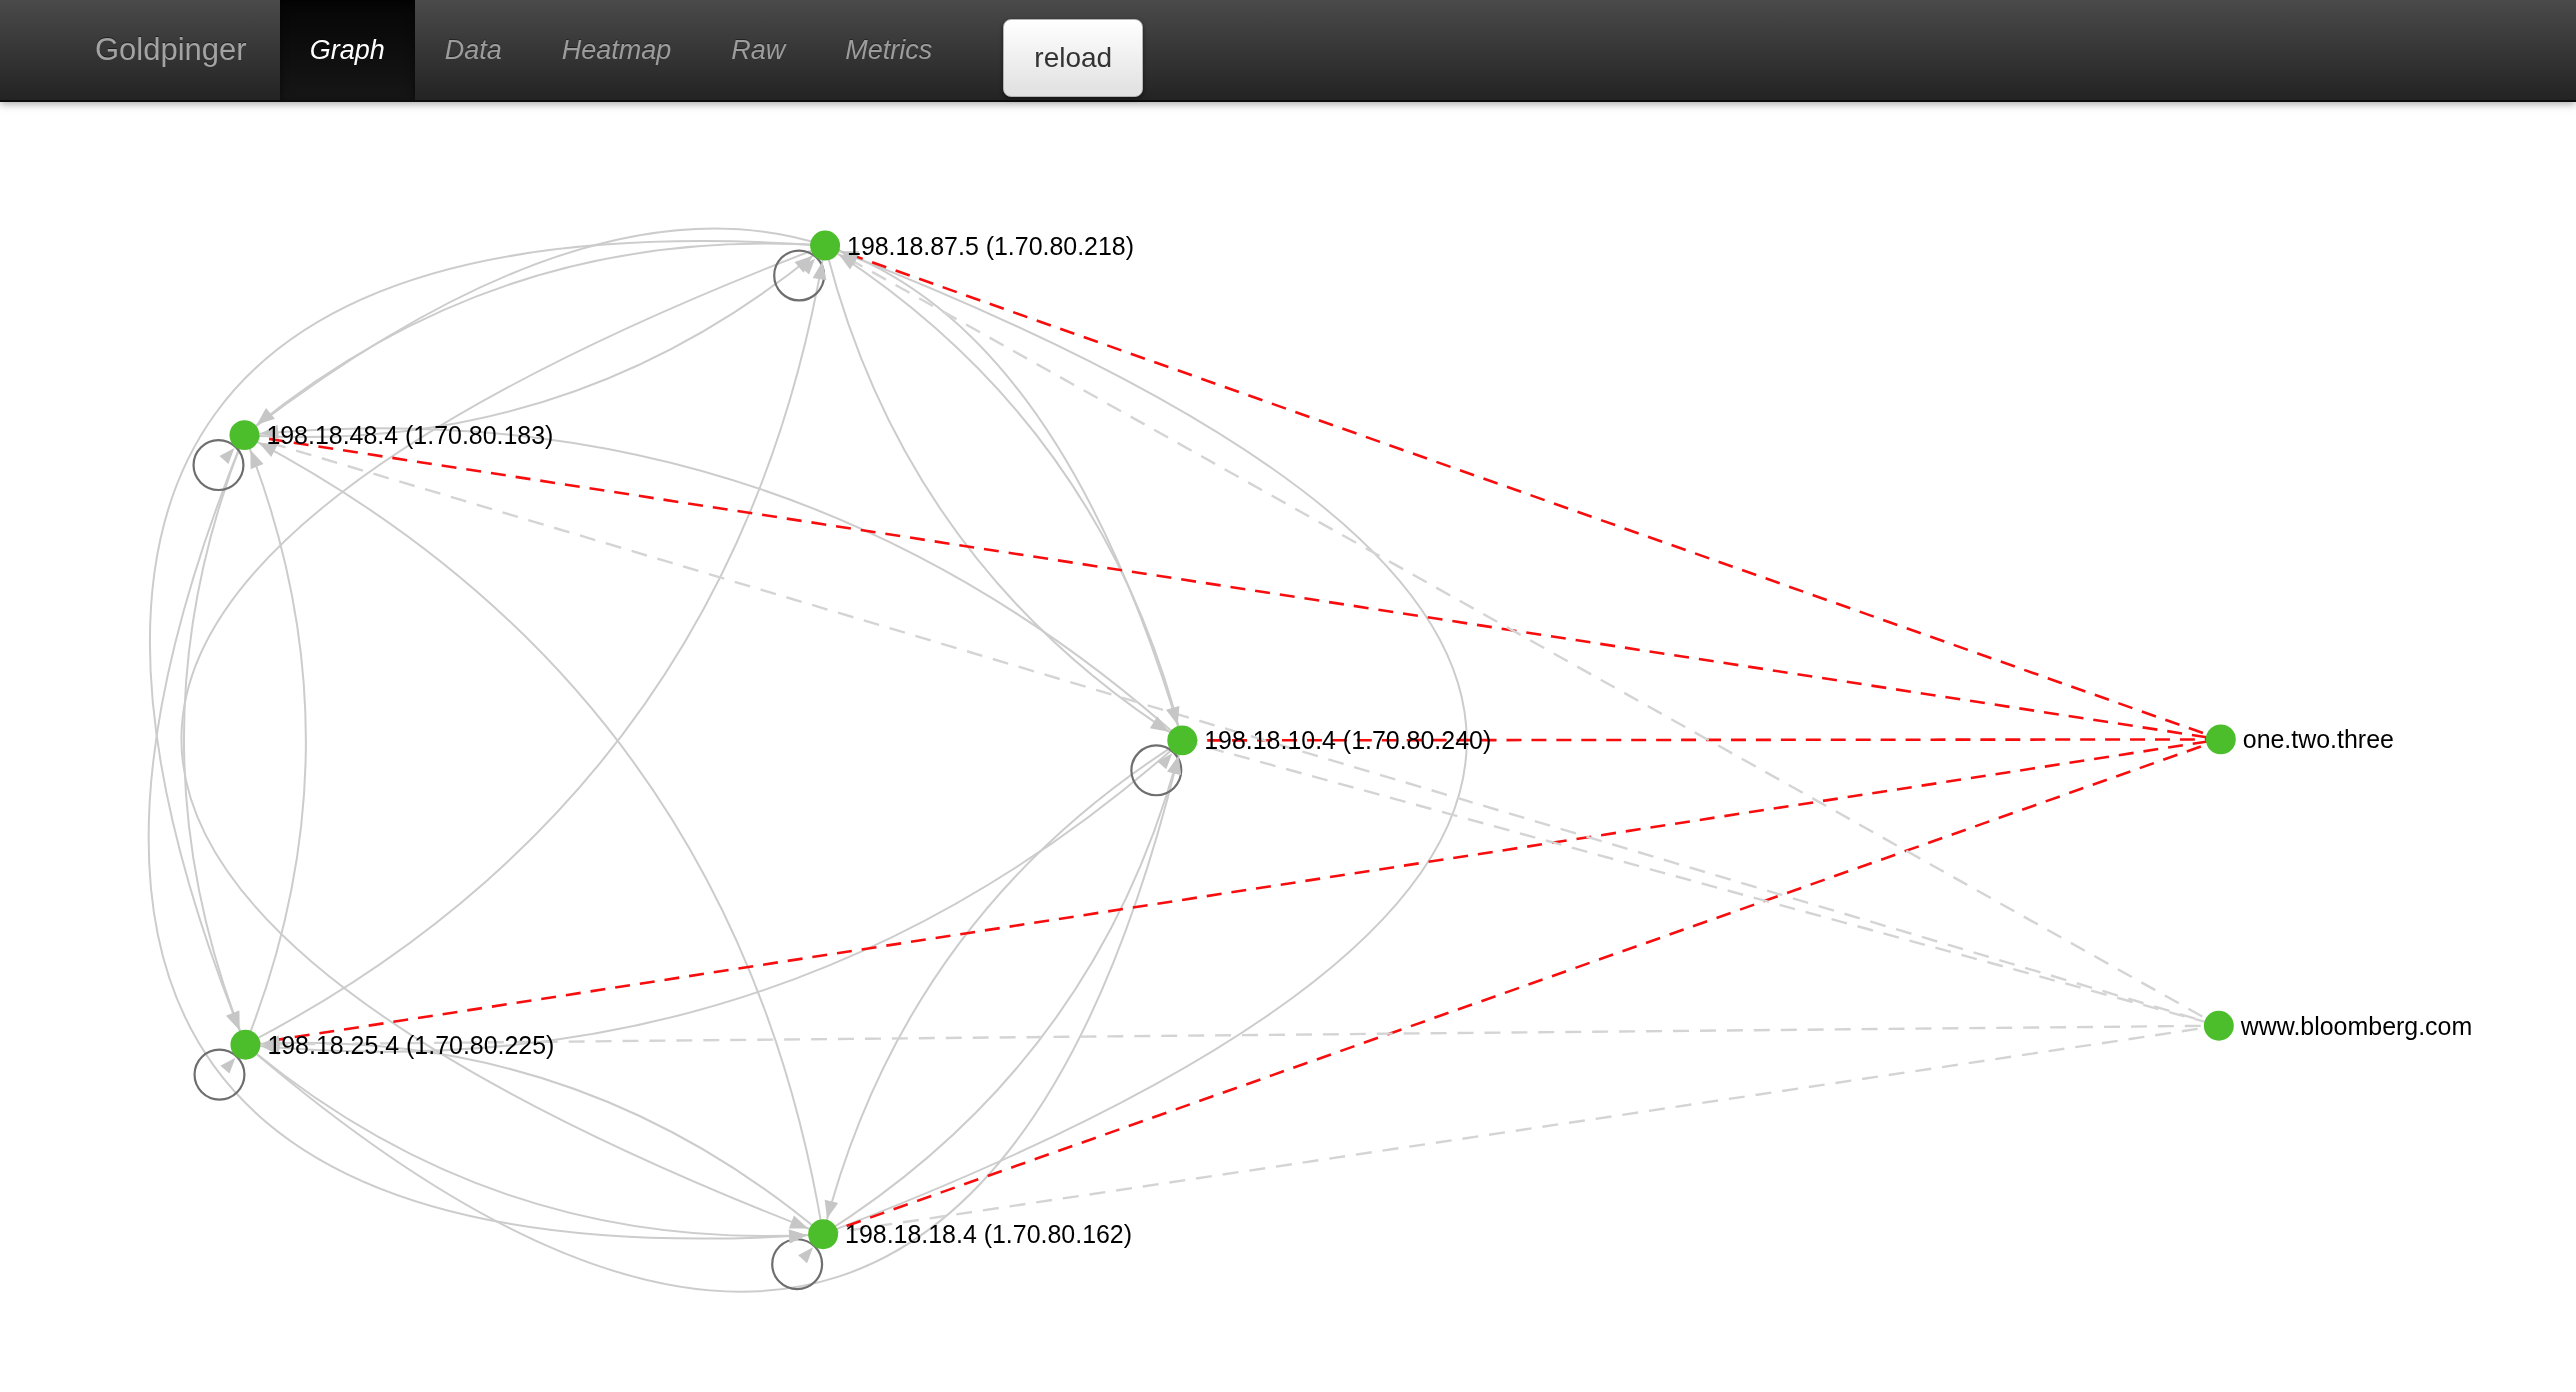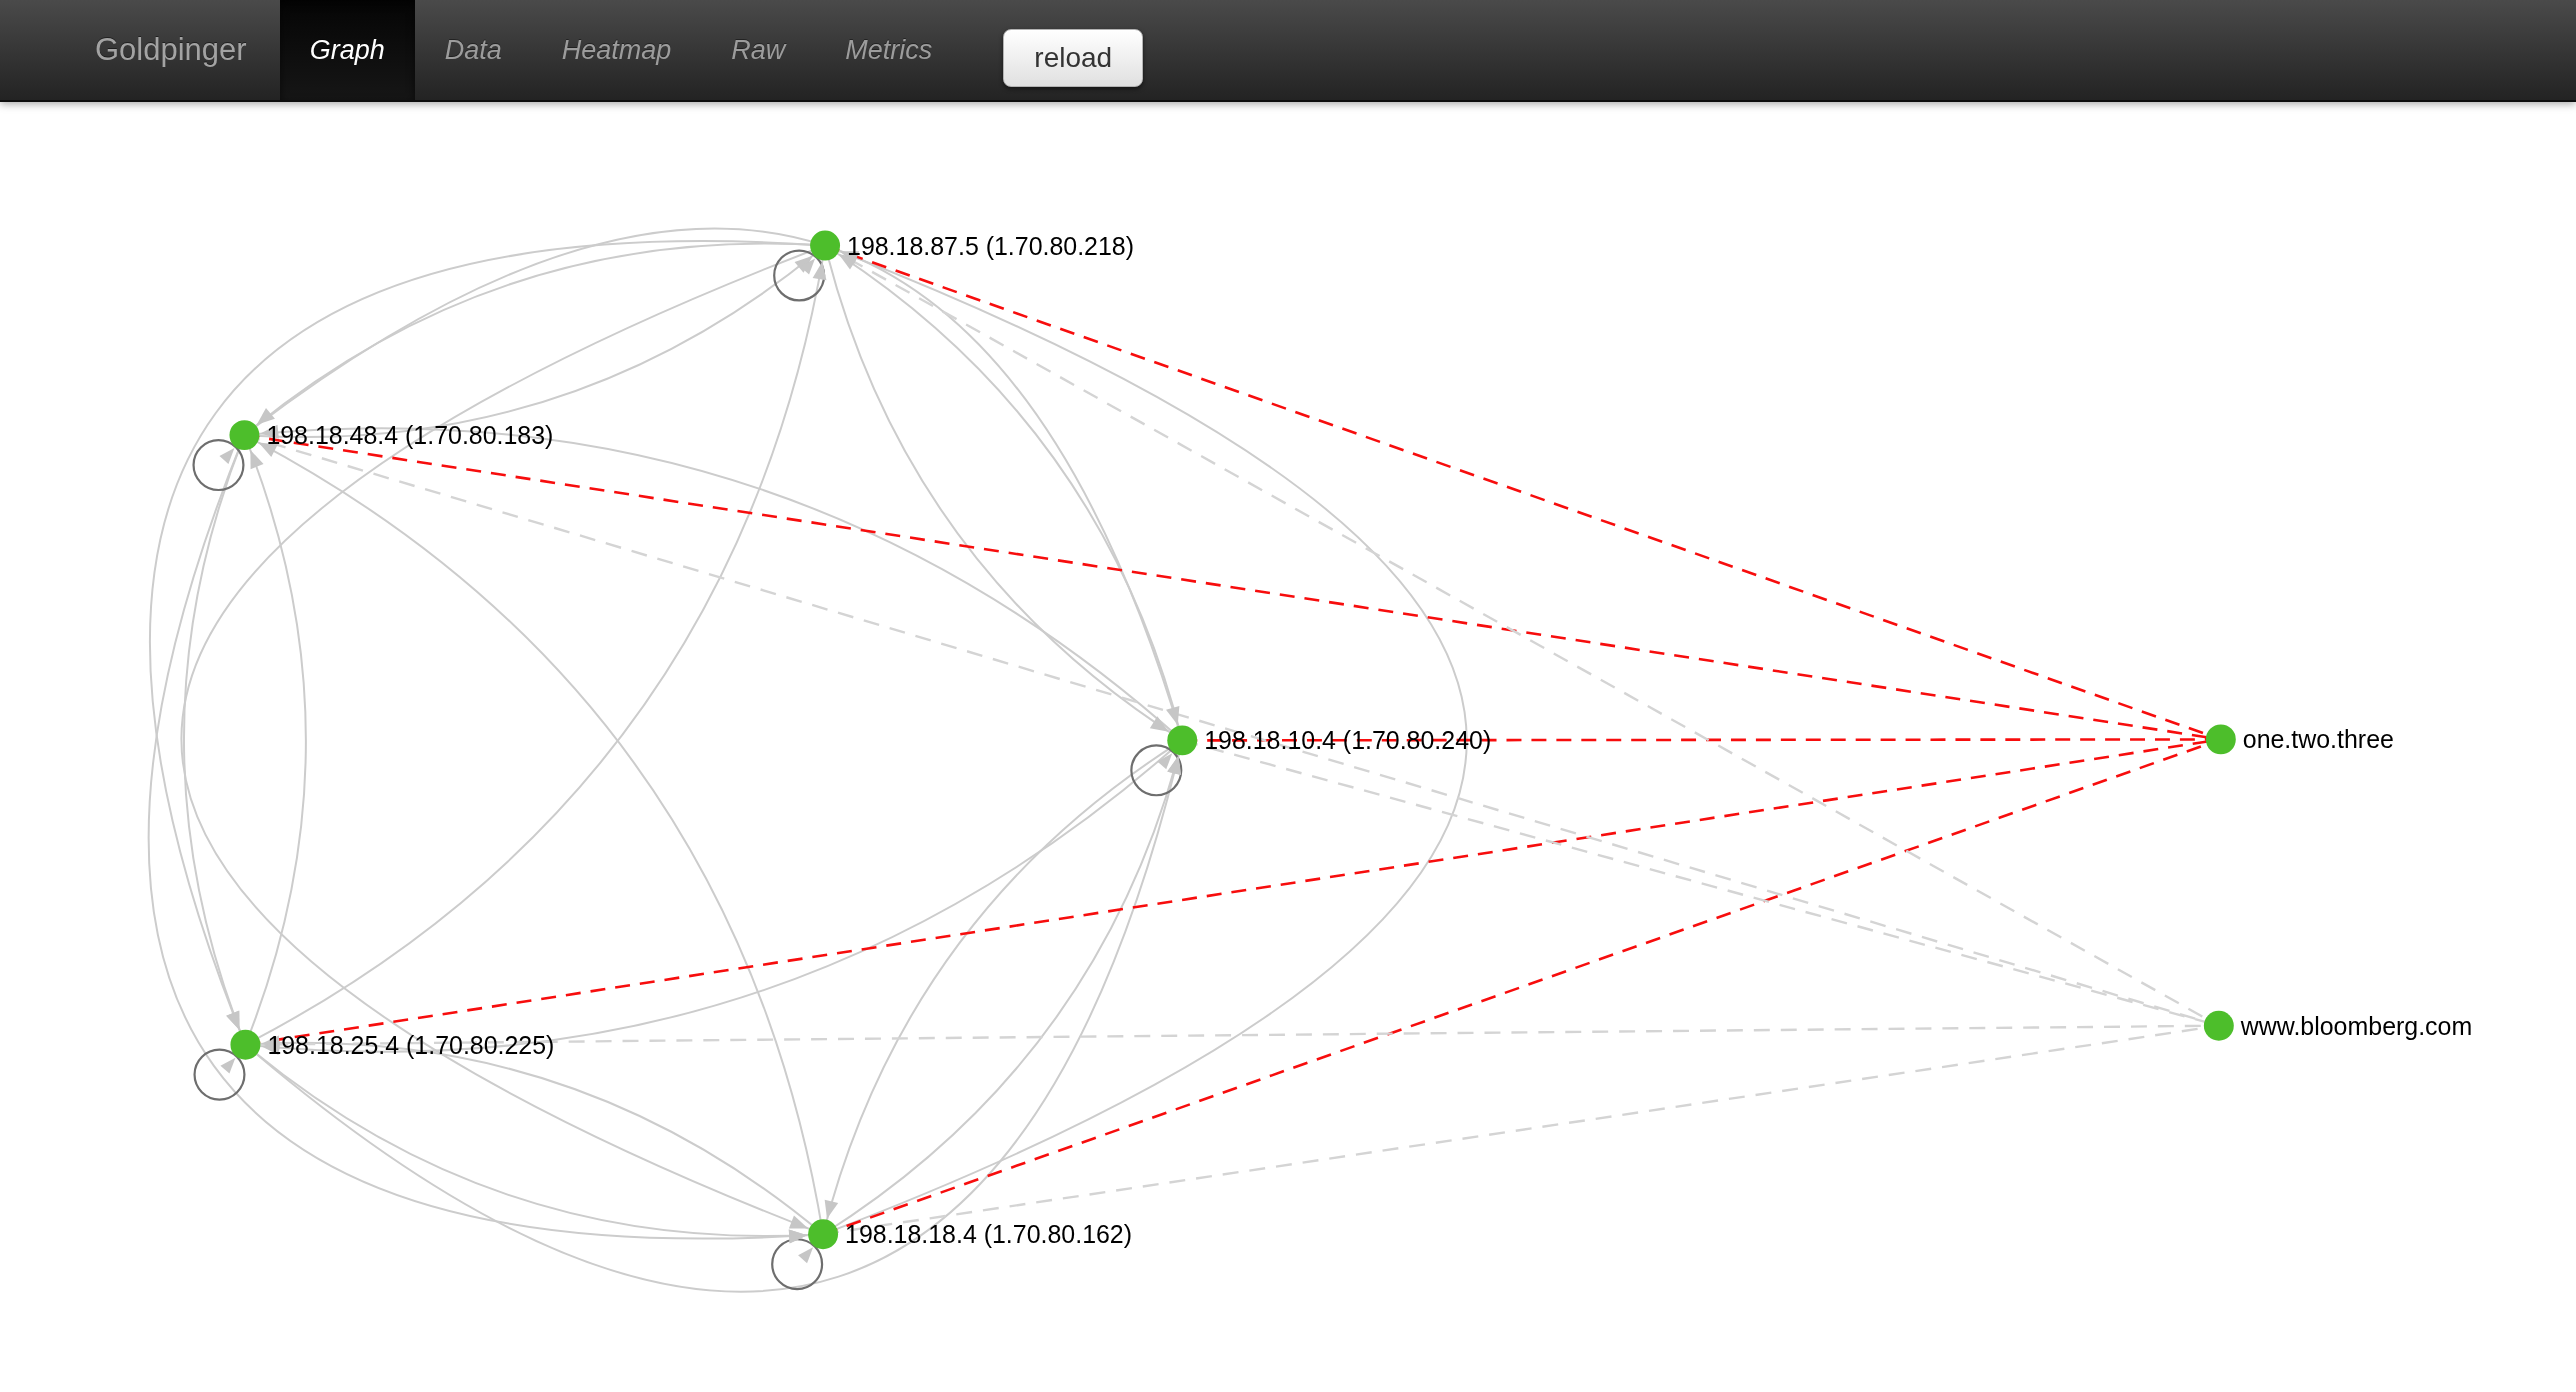--- a/index.html
+++ b/index.html
@@ -25,21 +25,21 @@
     display:block;line-height:100px;padding:0 30px;
     color:#9c9c9c;font-size:27px;text-decoration:none;cursor:pointer;
     white-space:nowrap;text-shadow:0 -1px 0 rgba(0,0,0,.4);font-style:italic;
   }
   .tab.active{
     background:linear-gradient(#050505,#161616);
     color:#ffffff;
     box-shadow:inset 0 3px 8px rgba(0,0,0,.6);
   }
   .reload-btn{
-    margin:16px 0 0 41px;height:58px;padding:0 30px;
+    margin:16px 0 0 41px;height:78px;padding:0 30px;
     font-family:"Liberation Sans", sans-serif;
     font-size:28px;color:#333333;
     background:linear-gradient(#ffffff,#e0e0e0);
     border:1px solid #b3b3b3;border-radius:8px;
     box-shadow:0 2px 4px rgba(0,0,0,.5), inset 0 1px 0 #ffffff;
     cursor:pointer;
   }
   
   .graph-area{
     position:absolute;top:100px;left:0;width:2576px;height:919px;

